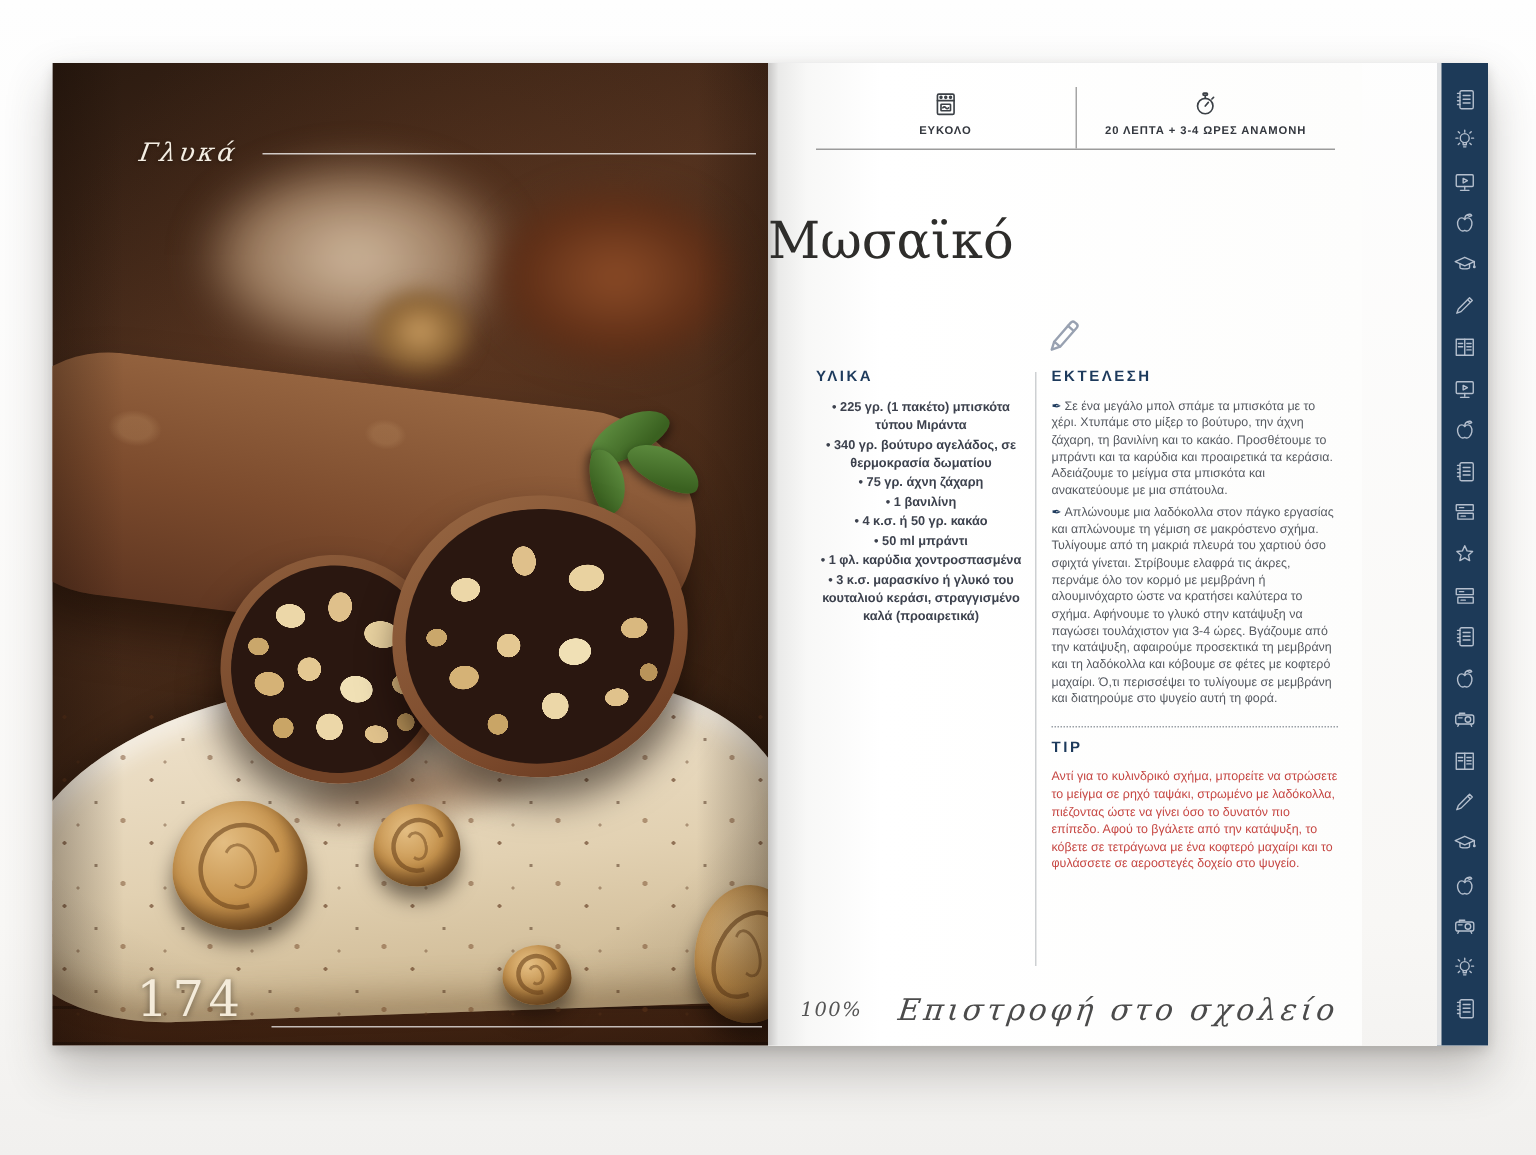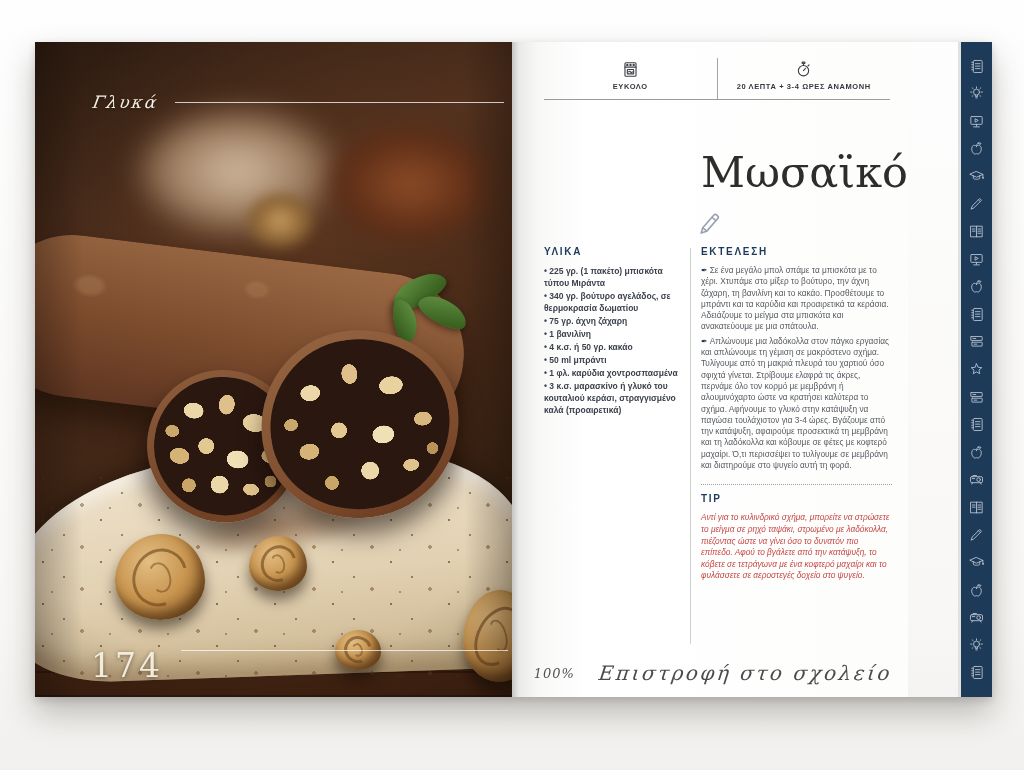--- a/index.html
+++ b/index.html
@@ -94,49 +94,49 @@
   .w4{ left:300px; top:588px; width:46px; height:40px; }
   .ph-vignette{ inset:0; pointer-events:none;
     background:
       radial-gradient(125% 100% at 45% 40%, transparent 55%, rgba(14,6,2,.38) 100%),
       linear-gradient(to right, rgba(18,9,4,.30), transparent 10%),
       linear-gradient(to left, rgba(18,9,4,.30), transparent 10%);}
   .cat-row{ position:absolute; top:50px; left:58px; right:8px; display:flex; align-items:center; gap:16px; z-index:6;}
   .cat-label{ font-family:"DejaVu Serif", serif; font-style:italic; font-size:17px; letter-spacing:2px;
     color:#f4eee3; transform:skewX(-10deg); text-shadow:0 1px 3px rgba(0,0,0,.4);}
   .cat-line{ flex:1; height:1px; background:rgba(255,255,255,.75); }
-  .pn-row{ position:absolute; bottom:12px; left:56px; right:4px; display:flex; align-items:flex-start; gap:18px; z-index:6;}
+  .pn-row{ position:absolute; bottom:12px; left:56px; right:4px; display:flex; align-items:flex-end; gap:18px; z-index:6;}
   .pn{ font-family:"DejaVu Serif", serif; font-size:33px; letter-spacing:3px; color:#f4ebda; text-shadow:0 1px 4px rgba(0,0,0,.45);}
   .pn-line{ flex:1; height:1px; background:rgba(255,255,255,.7); margin-top:4px;}
 
   
   .page-right{ position:absolute; left:477px; top:0; width:396px; height:655px; overflow:hidden;
     background:linear-gradient(to right,#c7c6c5 0,#eaeae9 7px,#f8f8f7 26px,#ffffff 75px, #fdfdfc 100%);}
   .info-bar{ position:absolute; top:16px; left:32px; right:18px; height:42px;
     border-bottom:1px solid #9b9b9b; display:flex;}
   .ib-cell{ flex:1; display:flex; flex-direction:column; align-items:center; justify-content:center; gap:3px; padding-bottom:6px;}
   .ib-cell + .ib-cell{ border-left:1px solid #a5a5a5; }
   .ib-icon{ width:19px; height:19px; stroke:#3b4046; stroke-width:1.4; }
   .ib-label{ font-size:7.5px; font-weight:bold; letter-spacing:.6px; color:#34383f; white-space:nowrap;}
-  .title{ position:absolute; top:76px; left:0; right:0; text-align:right;
-    font-family:"DejaVu Serif", serif; font-weight:400; font-size:43px; color:#2e2d2b; }
+  .title{ position:absolute; top:76px; left:0; right:0; text-align:left;
+    font-family:"DejaVu Serif", serif; font-weight:400; font-size:34px; color:#2e2d2b; }
   .pencil-deco{ position:absolute; top:168px; left:calc(50% - 14px); width:27px; height:27px;
     stroke:#98a1b1; stroke-width:1.4; transform:rotate(-4deg);}
   .columns{ position:absolute; top:204px; left:32px; right:16px; height:398px; display:flex; align-items:stretch;}
   .col-ing{ width:140px; flex:none; }
   .col-divider{ width:1px; background:#cdd0d2; margin:2px 10px 0 6px; }
   .col-exec{ flex:1; min-width:0; }
   .sec-h{ font-size:10px; font-weight:bold; letter-spacing:1.7px; color:#1d3a5c; margin:0 0 8px 0;}
-  .ing-list{ list-style:none; margin:0; padding:0; }
+  .ing-list{ list-style:none; margin:0; padding:0;text-align:center; }
   .ing-item{ font-size:8.5px; line-height:12px; font-weight:bold; color:#3c414d; margin:0 0 1px 0;}
   .ing-item::before{ content:"• "; }
   .step{ font-size:8.3px; line-height:11.3px; color:#565a61; margin:0 0 3px 0;}
   .step-bullet{ color:#1d3a5c; font-size:8px; margin-right:2px; }
   .tip-block{ margin-top:13px; border-top:1px dotted #9aa0a6; padding-top:8px;}
-  .tip-text{ font-style:italic; font-size:8.3px; line-height:11.6px; color:#c64743; margin:0;}
+  .tip-text{ font-size:8.3px; line-height:11.6px; color:#c64743; margin:0;}
   .footer{ position:absolute; right:16px; bottom:12px; left:40px; display:flex; align-items:center; justify-content:flex-end; gap:24px;}
   .footer-line{ width:94px; height:1px; background:#6f6f6f; }
   .footer-percent{ font-family:"DejaVu Serif", serif; font-style:italic; font-size:13px; letter-spacing:1px; color:#545454;}
   .footer-script{ font-family:"DejaVu Serif", serif; font-style:italic; font-size:20px; letter-spacing:2.5px;
     color:#4b4b4b; transform:skewX(-7deg); white-space:nowrap;}
 
   
   .sidebar{ position:absolute; left:923px; top:0; width:34px; height:655px;
     background:#1d3a58; border-left:3px solid #dfe1e3;
     display:flex; flex-direction:column; align-items:center; justify-content:space-evenly; padding:5px 0;}

